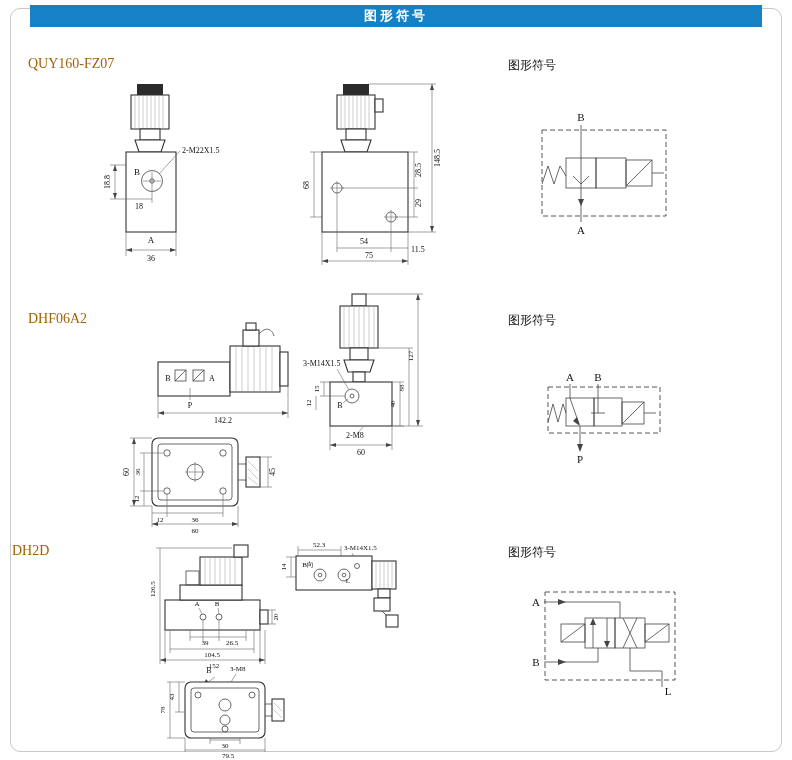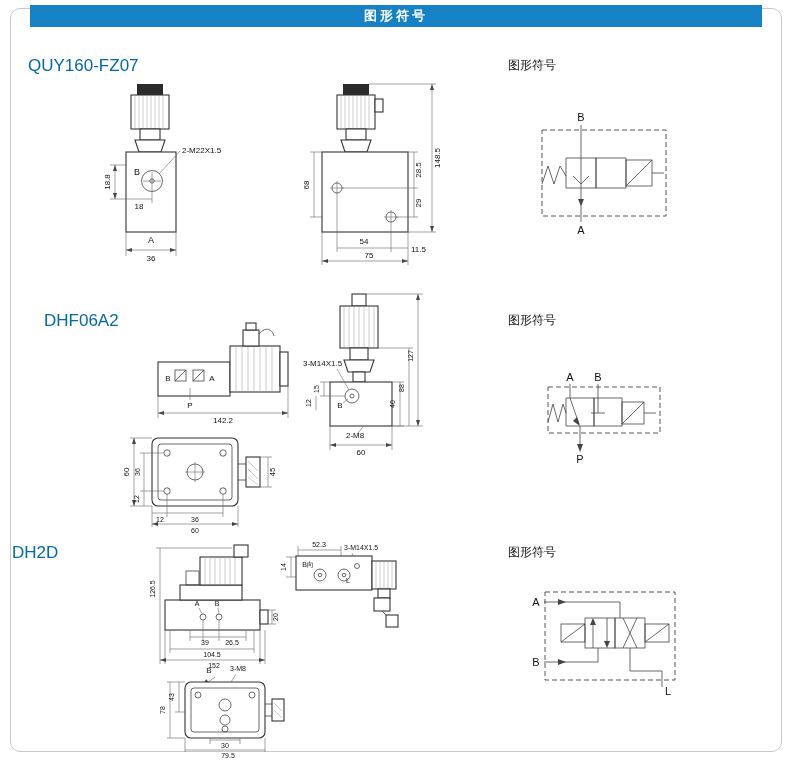--- a/index.html
+++ b/index.html
@@ -1,24 +1,24 @@
 <!DOCTYPE html>
 <html><head>
 <meta charset="utf-8">
 <style>
   * { margin:0; padding:0; box-sizing:border-box; }
   html,body { background:#ffffff; }
   body { font-family:"Liberation Sans","DejaVu Sans",sans-serif; }
-  .page { position:relative; width:792px; height:760px; background:#fff; overflow:hidden; }
+  .page { position:relative; width:792px; height:760px; background:#fff; overflow:hidden;font-family:Liberation Serif, serif; }
   .page-border { position:absolute; left:10px; top:8px; width:772px; height:744px;
                  border:1px solid #c8c8c8; border-radius:10px; }
   .title-bar { position:absolute; left:30px; top:5px; width:732px; height:22px;
                background:#1681c4; color:#fff; display:flex; align-items:center;
                justify-content:center; font-size:13px; font-weight:bold; letter-spacing:3px; }
-  .model-label { position:absolute; font-size:17px; color:#0369a1; }
+  .model-label { position:absolute; font-size:14px; color:#a16207; }
   .symbol-label { position:absolute; font-size:12px; color:#111; }
   svg.canvas { position:absolute; left:0; top:0; }
   svg text { fill:#111; }
   .t7 { font-size:7px; } .t8 { font-size:8px; } .t9 { font-size:9px; } .t11 { font-size:11px; }
   .body  { fill:#ffffff; stroke:#333; stroke-width:1.1; }
   .thin  { fill:none; stroke:#444; stroke-width:0.8; }
   .dimline { fill:none; stroke:#666; stroke-width:0.6; }
   .dash  { fill:none; stroke:#444; stroke-width:0.9; stroke-dasharray:5 3; }
   .hatch { fill:none; stroke:#999; stroke-width:0.5; }
   .solid { fill:#2b2b2b; stroke:none; }
@@ -28,21 +28,21 @@
 <body>
 
 <div class="page">
   <div class="page-border"></div>
   <div class="title-bar">
     <span>图形符号</span>
   </div>
 
   <div class="model-label" style="left:28px;top:56px">QUY160-FZ07</div>
   <div class="symbol-label" style="left:508px;top:57px">图形符号</div>
-  <div class="model-label" style="left:44px;top:311px">DHF06A2</div>
+  <div class="model-label" style="left:28px;top:311px">DHF06A2</div>
   <div class="symbol-label" style="left:508px;top:312px">图形符号</div>
   <div class="model-label" style="left:12px;top:543px">DH2D</div>
   <div class="symbol-label" style="left:508px;top:544px">图形符号</div>
 
   <svg class="canvas" width="792" height="760" viewBox="0 0 792 760">
 
     <g>
       <rect x="137" y="84" width="26" height="11" class="solid"></rect>
       <rect x="131" y="95" width="38" height="34" class="body"></rect>
       <g class="hatch">

